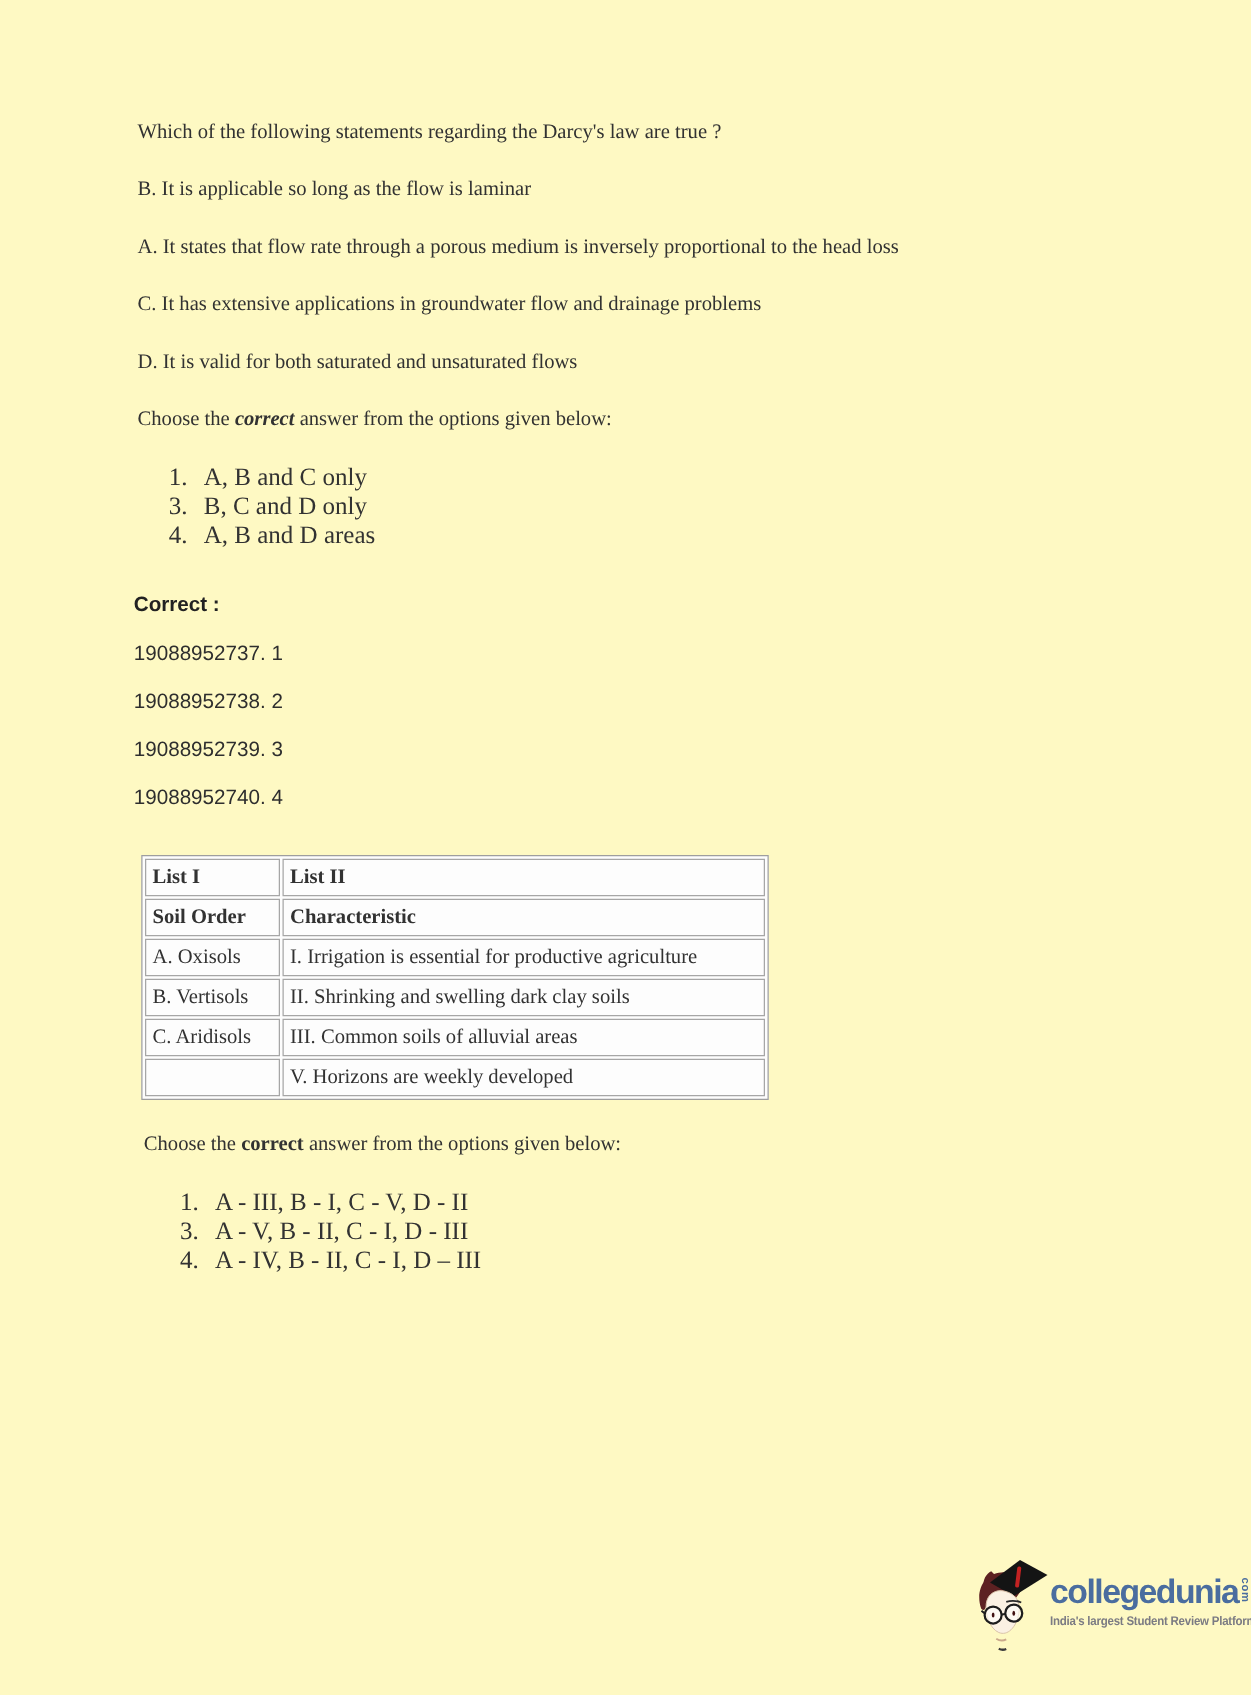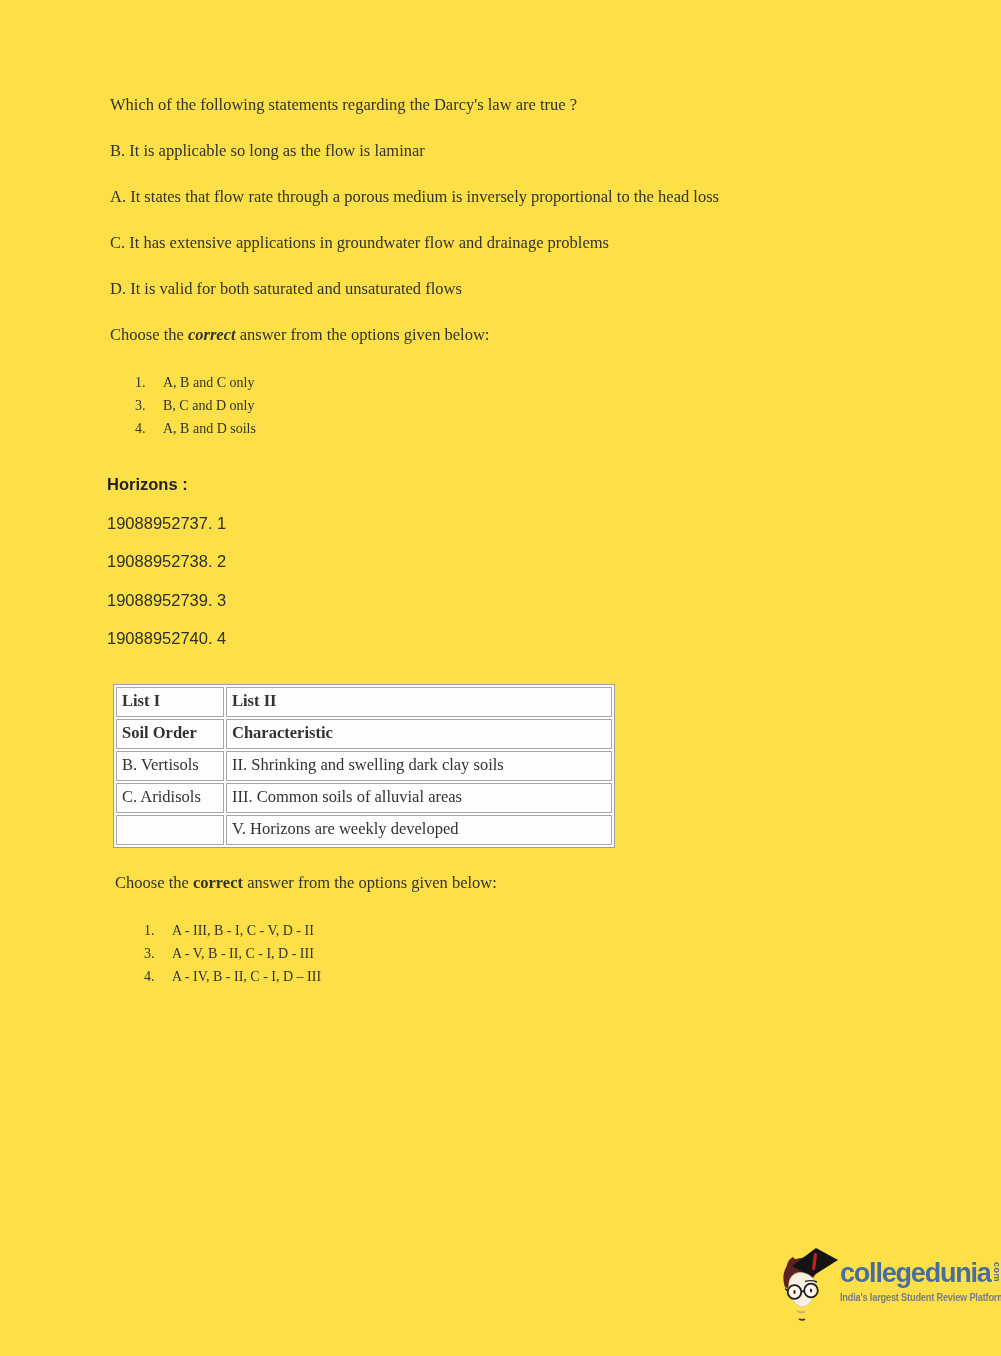--- a/index.html
+++ b/index.html
@@ -1,39 +1,39 @@
 <!DOCTYPE html>
 <html><head>
 <meta charset="utf-8">
 <style>
   html,body{margin:0;padding:0;background:#ffffff;}
   .page{
     position:relative;
     width:1001px;height:1356px;
-    background:#fde047;
+    background:#fef9c3;
     overflow:hidden;
     font-family:"Liberation Serif","DejaVu Serif",serif;
     color:#333;
   }
   .content{padding:95px 70px 0 110px;}
 
   
   p.serif{
     font-family:"Liberation Serif","DejaVu Serif",serif;
     font-size:16.5px;line-height:19px;
     color:#323232;margin:0 0 27px 0;
   }
   .bold-it{font-weight:bold;font-style:italic;}
   .bold{font-weight:bold;}
 
   
   .opt-list{list-style:none;margin:0 0 0 25px;padding:0;}
   .opt-list li{
     font-family:"Liberation Serif","DejaVu Serif",serif;
-    font-size:14px;line-height:23px;color:#323232;
+    font-size:20px;line-height:23px;color:#323232;
   }
   .opt-list .num{display:inline-block;min-width:28px;}
 
   
   .answers{margin:25px 0 0 -3px;}
   .answers p{
     font-family:"Liberation Sans","DejaVu Sans",sans-serif;
     font-size:16.5px;line-height:38.5px;margin:0;color:#2e2e2e;
   }
   .answers p.label{font-weight:bold;color:#222;}
@@ -101,44 +101,48 @@
     <section>
       <p class="serif">Which of the following statements regarding the Darcy's law are true ?</p>
       <p class="serif">B. It is applicable so long as the flow is laminar</p>
       <p class="serif">A. It states that flow rate through a porous medium is inversely proportional to the head loss</p>
       <p class="serif">C. It has extensive applications in groundwater flow and drainage problems</p>
       <p class="serif">D. It is valid for both saturated and unsaturated flows</p>
       <p class="serif"><span>Choose the </span><span class="bold-it">correct</span><span> answer from the options given below:</span></p>
       <ol class="opt-list">
         <li><span class="num">1.</span><span>A, B and C only</span></li>
         <li><span class="num">3.</span><span>B, C and D only</span></li>
-        <li><span class="num">4.</span><span>A, B and D soils</span></li>
+        <li><span class="num">4.</span><span>A, B and D areas</span></li>
       </ol>
     </section>
 
     <section class="answers">
-      <p class="label">Horizons :</p>
+      <p class="label">Correct :</p>
       <p>19088952737. 1</p>
       <p>19088952738. 2</p>
       <p>19088952739. 3</p>
       <p>19088952740. 4</p>
     </section>
 
 
     <section class="q2">
 
       <table class="match">
         <tbody>
             <tr class="hdr">
           <td class="c1">List I</td>
           <td>List II</td>
         </tr>
         <tr class="hdr">
           <td class="c1">Soil Order</td>
           <td>Characteristic</td>
+        </tr>
+        <tr>
+          <td class="c1">A. Oxisols</td>
+          <td>I. Irrigation is essential for productive agriculture</td>
         </tr>
         <tr>
           <td class="c1">B. Vertisols</td>
           <td>II. Shrinking and swelling dark clay soils</td>
         </tr>
         <tr>
           <td class="c1">C. Aridisols</td>
           <td>III. Common soils of alluvial areas</td>
         </tr>
         <tr>

